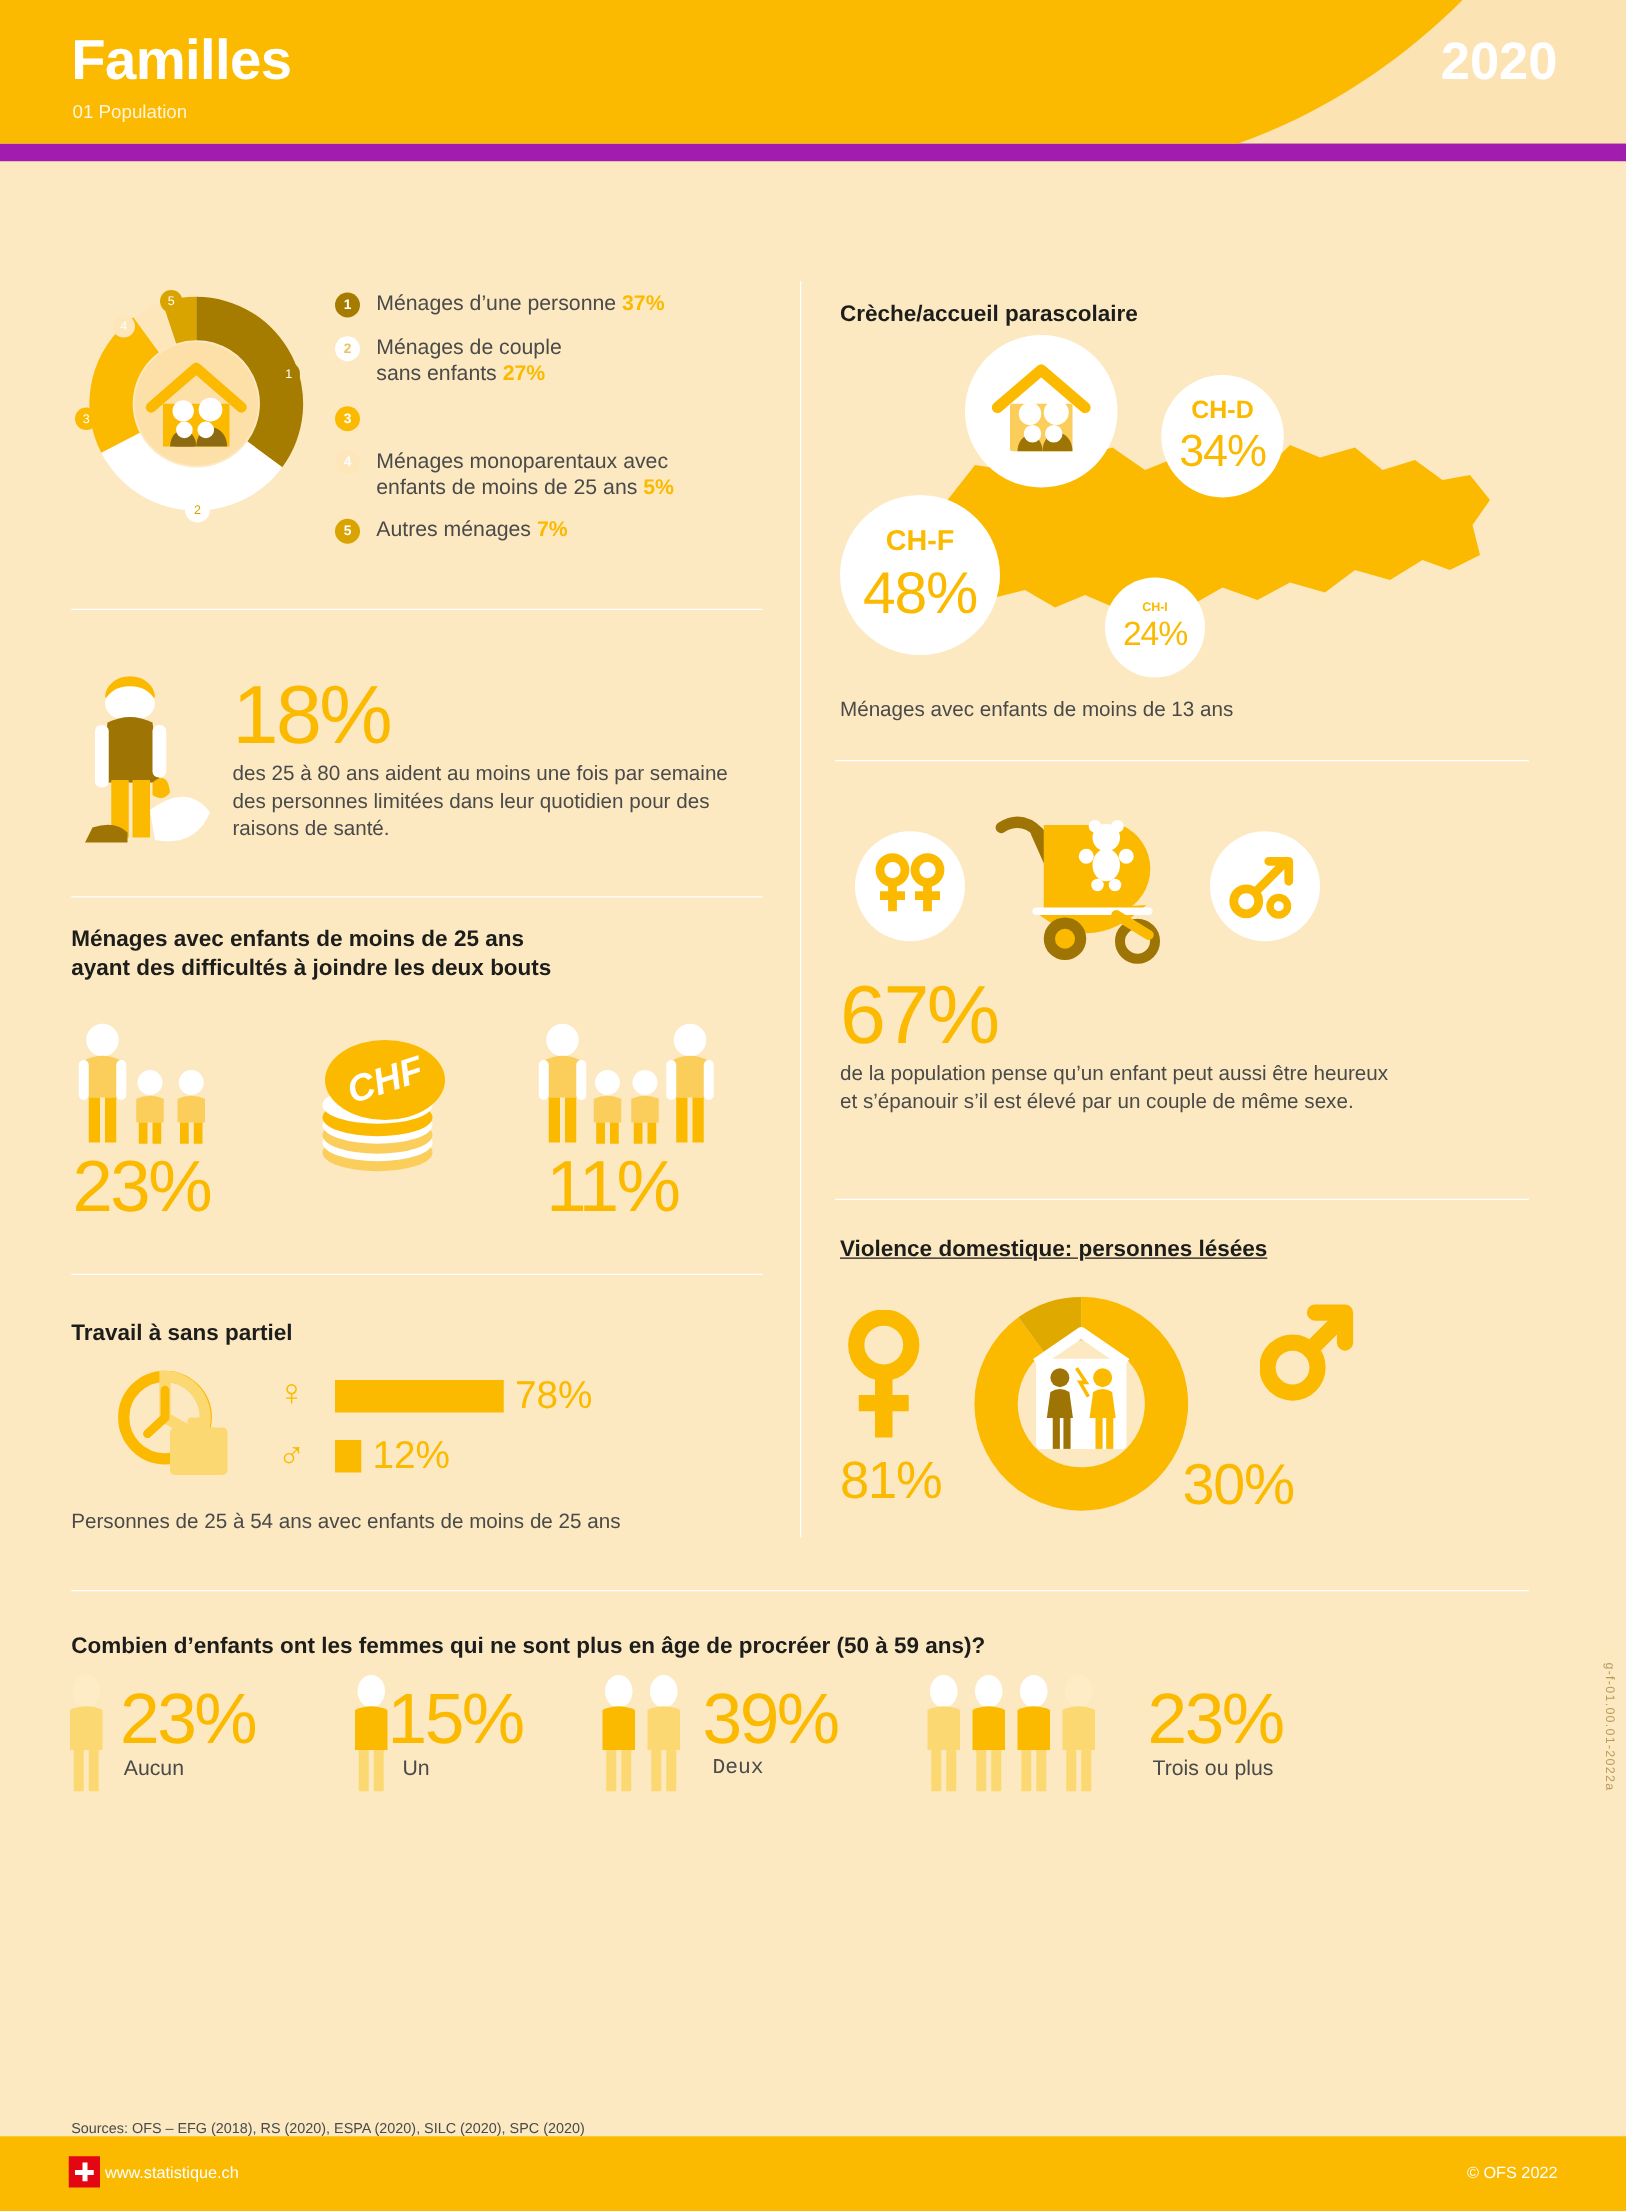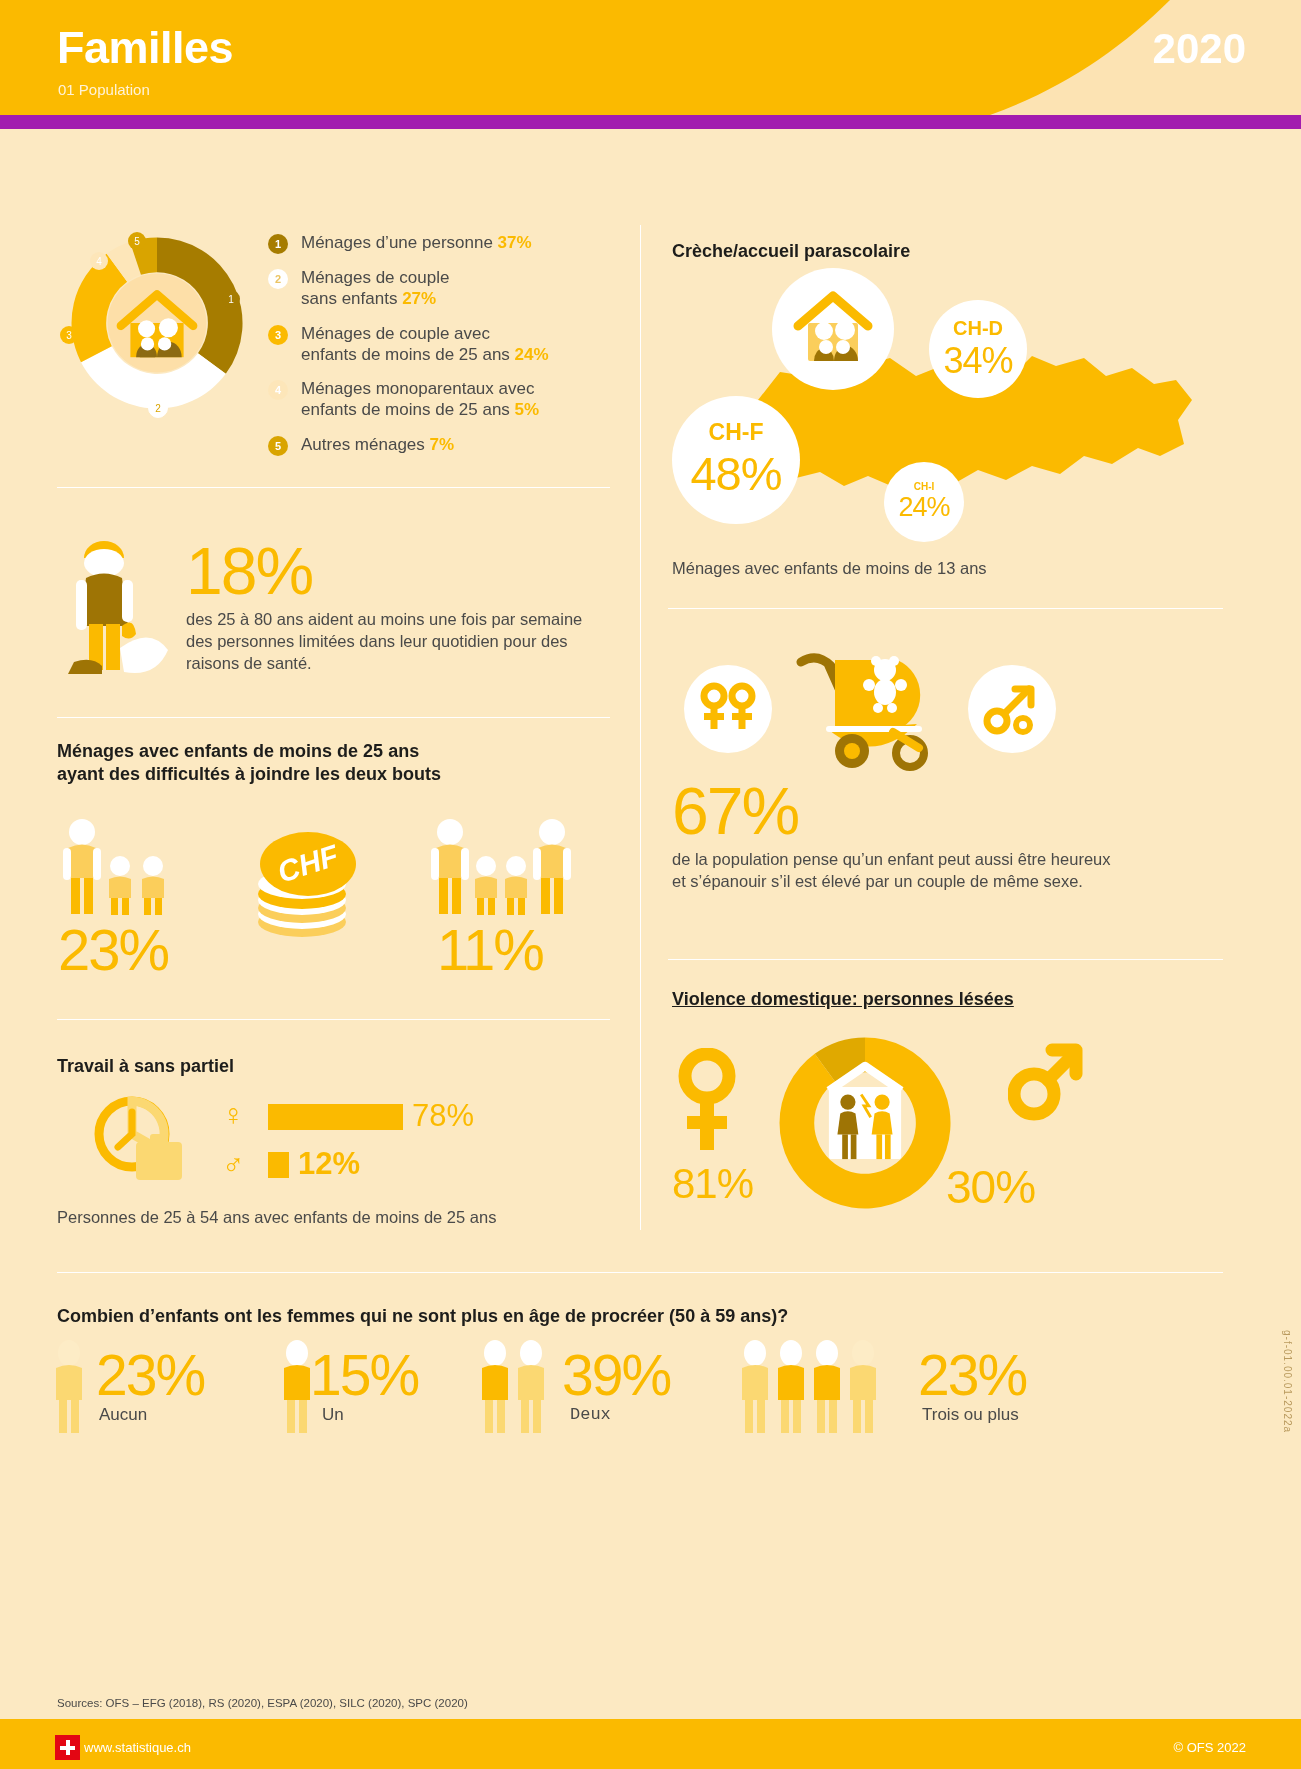--- a/index.html
+++ b/index.html
@@ -31,21 +31,21 @@
   .lg-text{font-size:17px;color:#4A4A49;line-height:1.25;}
   .pct{color:#FBBA00;font-weight:bold;}
 
   
   .bubble{position:absolute;border-radius:50%;background:#fff;display:flex;flex-direction:column;
     align-items:center;justify-content:center;}
   .bub-lab{color:#FBBA00;font-weight:bold;}
   .bub-val{color:#FBBA00;font-weight:300;letter-spacing:-1px;}
 
   
-  .footer{position:absolute;left:0;bottom:0;width:1301px;height:50px;background:#FBBA00;}
+  .footer{position:absolute;left:0;bottom:0;width:1301px;height:60px;background:#FBBA00;}
   .footer-url{position:absolute;left:84px;top:21px;font-size:13px;color:#fff;}
   .footer-cr{position:absolute;right:55px;top:21px;font-size:13px;color:#fff;}
   .swiss{position:absolute;left:55px;top:16px;width:25px;height:25px;background:#E30613;}
   .swiss:before{content:"";position:absolute;left:10.5px;top:5px;width:4px;height:15px;background:#fff;}
   .swiss:after{content:"";position:absolute;left:5px;top:10.5px;width:15px;height:4px;background:#fff;}
   .sources{position:absolute;left:57px;top:1697px;font-size:11.5px;color:#4A4A49;}
   .sidecode{position:absolute;right:8px;top:1330px;font-size:10px;color:#B99A5E;
     writing-mode:vertical-rl;letter-spacing:1px;}
 </style>
 </head>
@@ -111,21 +111,20 @@
   <div class="legend-row">
     <div class="lg-bullet" style="background:#A67C00;">1</div>
     <div class="lg-text"><span>Ménages d’une personne </span><span class="pct">37%</span></div>
   </div>
   <div class="legend-row">
     <div class="lg-bullet" style="background:#fff;color:#EBC463;">2</div>
     <div class="lg-text">Ménages de couple<br>sans enfants <span class="pct">27%</span></div>
   </div>
   <div class="legend-row">
     <div class="lg-bullet" style="background:#FBBA00;">3</div>
-    <div class="lg-text">Ménages de couple avec<br>enfants de moins de 25 ans <span class="pct">24%</span></div>
   </div>
   <div class="legend-row">
     <div class="lg-bullet" style="background:#FDE6B9;color:#fff;">4</div>
     <div class="lg-text">Ménages monoparentaux avec<br>enfants de moins de 25 ans <span class="pct">5%</span></div>
   </div>
   <div class="legend-row">
     <div class="lg-bullet" style="background:#D9A400;">5</div>
     <div class="lg-text"><span>Autres ménages </span><span class="pct">7%</span></div>
   </div>
 </div>
@@ -213,21 +212,21 @@
   <rect x="48" y="50" width="46" height="38" rx="4" fill="#FBD872"></rect>
   <rect x="62" y="42" width="18" height="10" rx="3" fill="#FBD872"></rect>
 </svg>
 
 <div style="position:absolute;left:222px;top:1098px;font-size:30px;color:#FBBA00;">♀</div>
 <div style="position:absolute;left:268px;top:1104px;width:135px;height:26px;background:#FBBA00;"></div>
 <div style="position:absolute;left:412px;top:1098px;font-size:31px;color:#FBBA00;font-weight:300;">78%</div>
 
 <div style="position:absolute;left:222px;top:1148px;font-size:30px;color:#FBBA00;">♂</div>
 <div style="position:absolute;left:268px;top:1152px;width:21px;height:26px;background:#FBBA00;"></div>
-<div style="position:absolute;left:298px;top:1146px;font-size:31px;color:#FBBA00;font-weight:700;">12%</div>
+<div style="position:absolute;left:298px;top:1146px;font-size:31px;color:#FBBA00;font-weight:400;">12%</div>
 
 <div class="para" style="position:absolute;left:57px;top:1207px;font-size:16.5px;">Personnes de 25 à 54 ans avec enfants de moins de 25 ans</div>
 
 <div class="sec-title" style="position:absolute;left:672px;top:240px;">Crèche/accueil parascolaire</div>
 
 <svg style="position:absolute;left:740px;top:280px;" width="480" height="260" viewBox="0 0 480 260">
   <path d="M18,120 L40,92 L66,96 L78,78 L104,72 L120,86 L150,78 L176,96 L206,84 L234,96 L254,84
            L276,92 L292,76 L316,86 L344,78 L366,96 L392,88 L414,104 L436,100 L452,120 L438,140
            L444,164 L420,176 L398,168 L372,184 L344,176 L320,194 L292,186 L266,200 L238,190
            L210,206 L182,196 L156,208 L128,196 L104,206 L80,192 L56,198 L34,178 L20,156 Z" fill="#FBBA00"></path>

